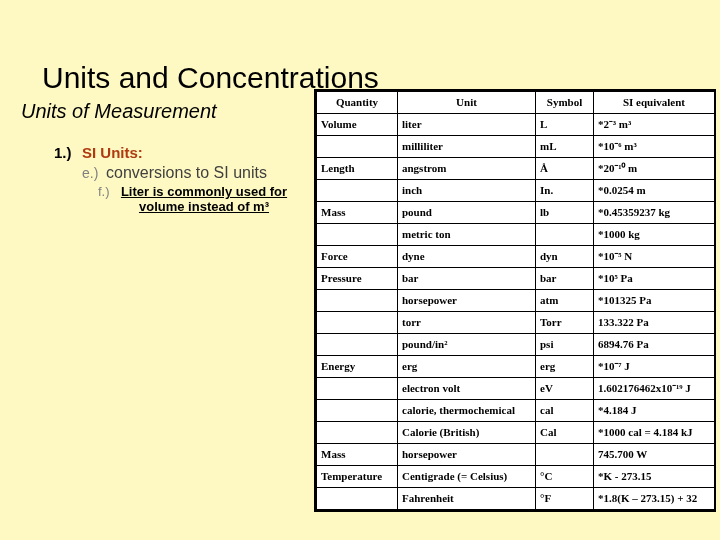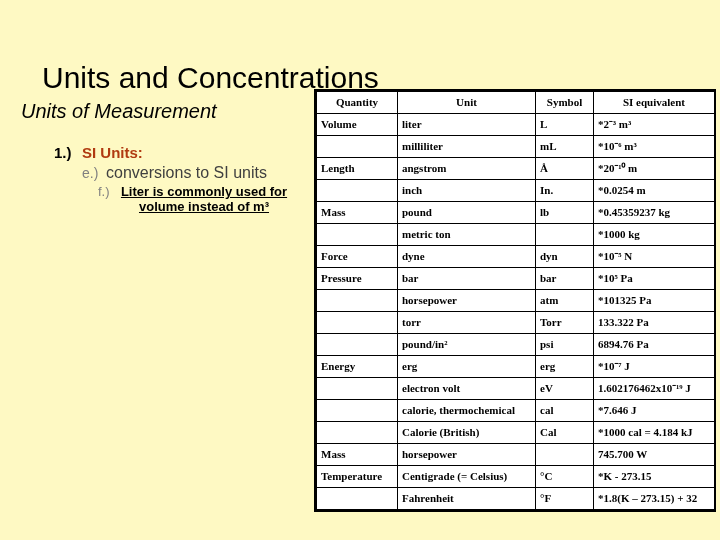--- a/index.html
+++ b/index.html
@@ -264,21 +264,21 @@
           <tr>
             <td class="empty"></td>
             <td>electron volt</td>
             <td>eV</td>
             <td>1.602176462x10⁻¹⁹ J</td>
           </tr>
           <tr>
             <td class="empty"></td>
             <td>calorie, thermochemical</td>
             <td>cal</td>
-            <td>*7.646 J</td>
+            <td>*4.184 J</td>
           </tr>
           <tr>
             <td class="empty"></td>
             <td>Calorie (British)</td>
             <td>Cal</td>
             <td>*1000 cal = 4.184 kJ</td>
           </tr>
           <tr>
             <td>Mass</td>
             <td>horsepower</td>

